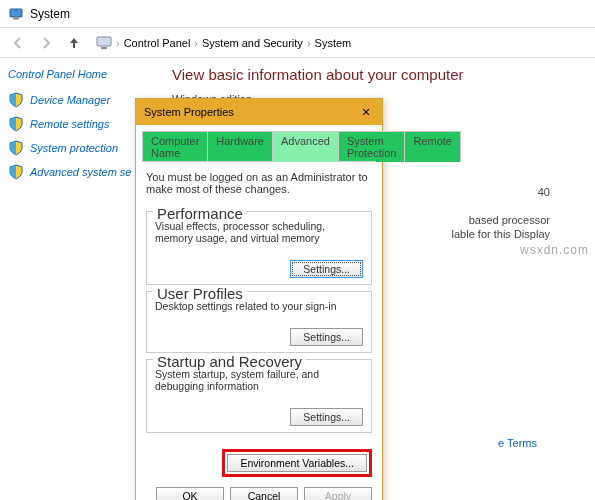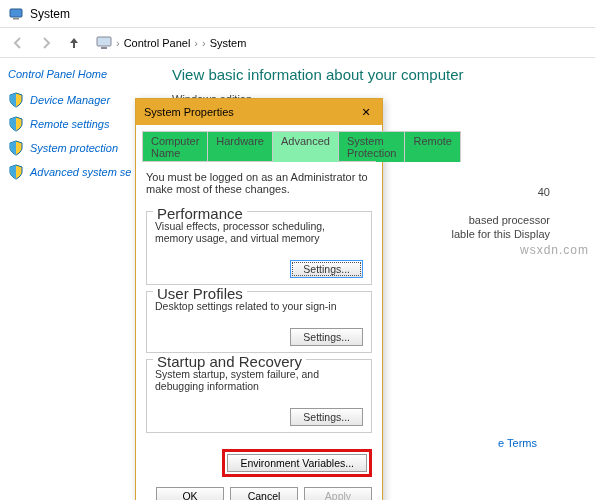--- a/index.html
+++ b/index.html
@@ -22,21 +22,21 @@
 
 .content { display: flex; height: calc(100% - 58px); }
 .sidebar { width: 160px; padding: 10px 8px; font-style: italic; }
 .sidebar-home { color: #0066cc; font-size: 11px; margin-bottom: 12px; display: block; }
 .sidebar-item { display: flex; align-items: center; gap: 6px; margin-bottom: 8px; cursor: pointer; }
 .sidebar-item a { color: #0066cc; font-size: 11px; text-align: center; }
 .shield { width: 16px; height: 16px; }
 
 
 .main { flex: 1; padding: 8px 12px; }
-.main-header { color: #0f766e; font-size: 15px; margin-bottom: 10px; }
+.main-header { color: #7f1d1d; font-size: 15px; margin-bottom: 10px; }
 .subhead { font-size: 11px; color: #444; margin-bottom: 4px; }
 
 
 .peek { position: absolute; right: 45px; color: #444; font-size: 11px; z-index: 1; }
 .peek.l1 { top: 186px; }
 .peek.l2 { top: 214px; }
 .peek.l3 { top: 228px; }
 .peek.link { color: #0066cc; top: 437px; right: 58px; }
 
 
@@ -105,20 +105,21 @@
   <div class="breadcrumb">
     <span class="pc-icon">
         <svg viewBox="0 0 16 14" width="16" height="14">
           <rect x="1" y="1" width="14" height="9" rx="1" fill="#cde" stroke="#889"></rect>
           <rect x="5" y="11" width="6" height="2" fill="#889"></rect>
         </svg>
       </span>
     <span class="sep">›</span>
     <span class="crumb">Control Panel</span>
     <span class="sep">›</span>
+    <span class="crumb">System and Security</span>
     <span class="sep">›</span>
     <span class="crumb">System</span>
   </div>
 </div>
 
 <div class="content">
 
   <div class="sidebar">
     <a class="sidebar-home">Control Panel Home</a>
     <div class="sidebar-item">

